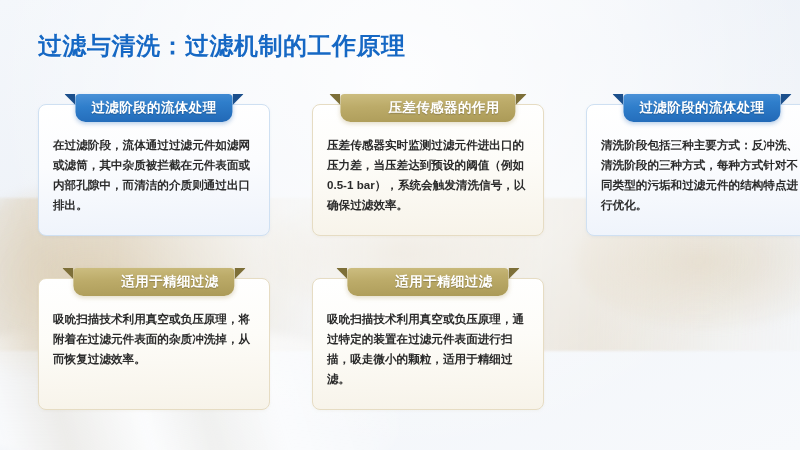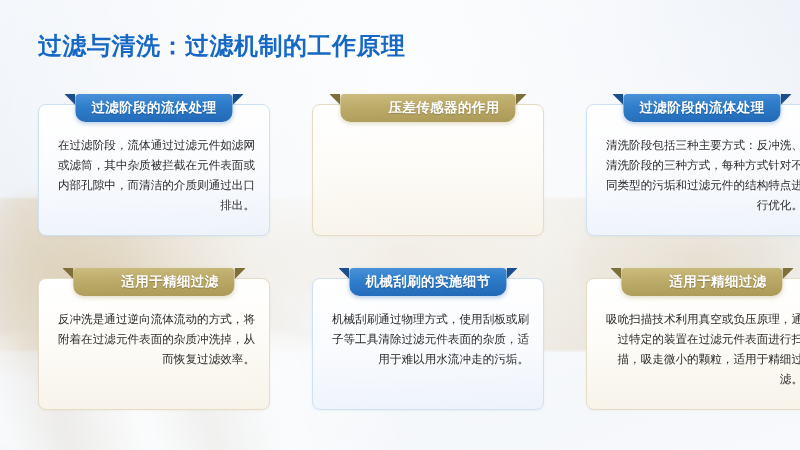--- a/index.html
+++ b/index.html
@@ -238,23 +238,24 @@
   }
   .banner.gold::after {
     background: #7d6f38;
     clip-path: polygon(0 0, 100% 0, 0 100%);
   }
 
   .card-body {
     font-size: 11.6px;
     line-height: 1.72;
     color: #2b2b2b;
-    text-align: right;
+    text-align: left;
     width: 100%;
     padding: 0 2px;
+    font-weight: bold;
   }
 </style>
 </head>
 <body>
 
 <div class="bg-base"></div>
 <div class="bg-warm-band"></div>
 <div class="bg-warm-blob-a"></div>
 <div class="bg-warm-blob-b"></div>
 <div class="bg-warm-blob-c"></div>
@@ -271,42 +272,37 @@
       <div class="banner blue">
         <span>过滤阶段的流体处理</span>
       </div>
       <p class="card-body">在过滤阶段，流体通过过滤元件如滤网或滤筒，其中杂质被拦截在元件表面或内部孔隙中，而清洁的介质则通过出口排出。</p>
     </div>
 
     <div class="card gold">
       <div class="banner gold">
         <span>压差传感器的作用</span>
       </div>
+      <p class="card-body">压差传感器实时监测过滤元件进出口的压力差，当压差达到预设的阈值（例如0.5-1 bar），系统会触发清洗信号，以确保过滤效率。</p>
     </div>
 
     <div class="card blue">
       <div class="banner blue">
         <span>过滤阶段的流体处理</span>
       </div>
       <p class="card-body">清洗阶段包括三种主要方式：反冲洗、清洗阶段的三种方式，每种方式针对不同类型的污垢和过滤元件的结构特点进行优化。</p>
     </div>
 
     <div class="card gold">
       <div class="banner gold">
         <span>适用于精细过滤</span>
       </div>
-      <p class="card-body">反冲洗是通过逆向流体流动的方式，将附着在过滤元件表面的杂质冲洗掉，从而恢复过滤效率。</p>
-    </div>
-
-    <div class="card blue">
-      <div class="banner blue">
-        <span>机械刮刷的实施细节</span>
-      </div>
-      <p class="card-body">机械刮刷通过物理方式，使用刮板或刷子等工具清除过滤元件表面的杂质，适用于难以用水流冲走的污垢。</p>
-    </div>
+      <p class="card-body">吸吮扫描技术利用真空或负压原理，将附着在过滤元件表面的杂质冲洗掉，从而恢复过滤效率。</p>
+    </div>
+
 
     <div class="card gold">
       <div class="banner gold">
         <span>适用于精细过滤</span>
       </div>
       <p class="card-body">吸吮扫描技术利用真空或负压原理，通过特定的装置在过滤元件表面进行扫描，吸走微小的颗粒，适用于精细过滤。</p>
     </div>
 
   </div>
 </div>

